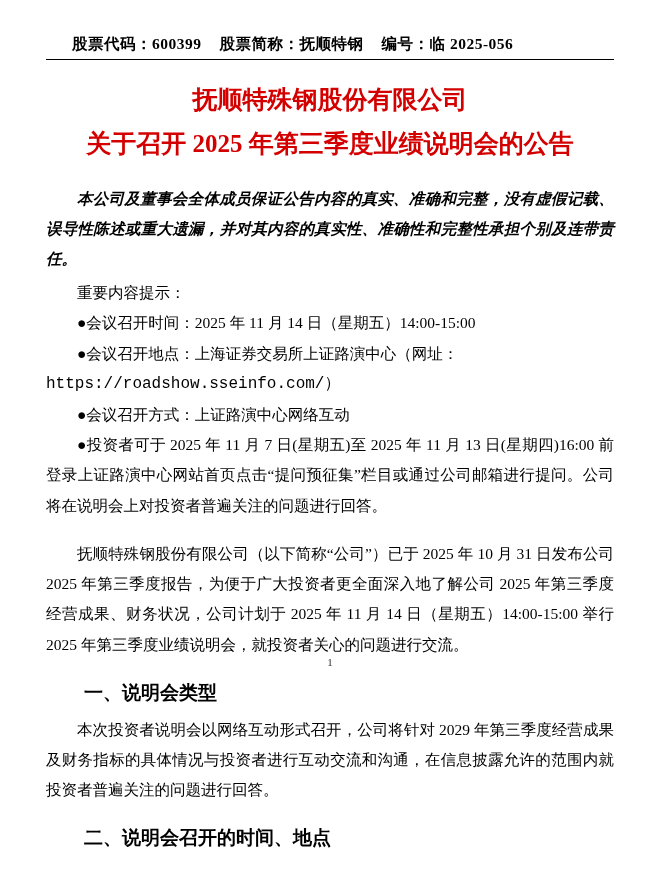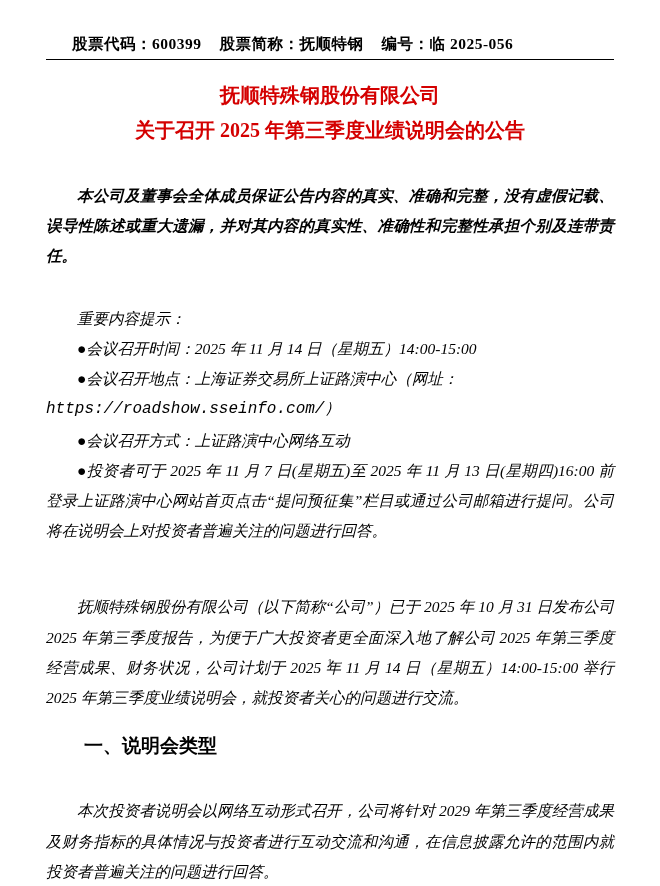--- a/index.html
+++ b/index.html
@@ -40,41 +40,40 @@
   }
   .rule {
     border: none;
     border-top: 1px solid #000;
     margin: 4px 0 18px 0;
   }
   .title {
     text-align: center;
     color: #d40000;
     font-weight: bold;
-    font-size: 20px;
+    font-size: 25px;
     line-height: 1.75;
   }
   .title div {
     white-space: nowrap;
   }
   .statement {
-    margin-top: 33px;
+    margin-top: 18px;
     font-weight: bold;
     font-size: 15.5px;
     line-height: 1.95;
     text-indent: 2em;
     text-align: justify;
     font-style: italic;
   }
   .body-block {
-    margin-top: 32px;
+    margin-top: 4px;
     font-size: 15.5px;
     line-height: 1.95;
     text-align: justify;
-    font-style: italic;
   }
   .p-indent {
     text-indent: 2em;
   }
   .p-noindent {
     text-indent: 0;
   }
   .bullet {
     text-indent: 2em;
   }

